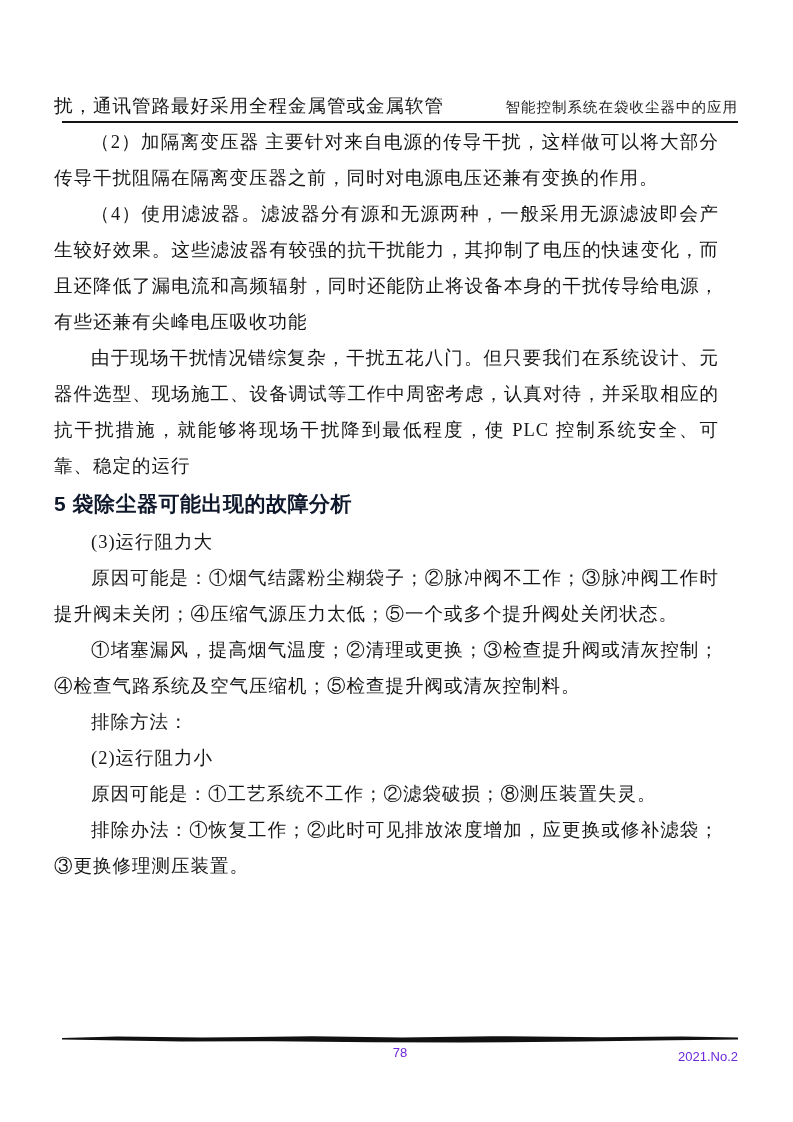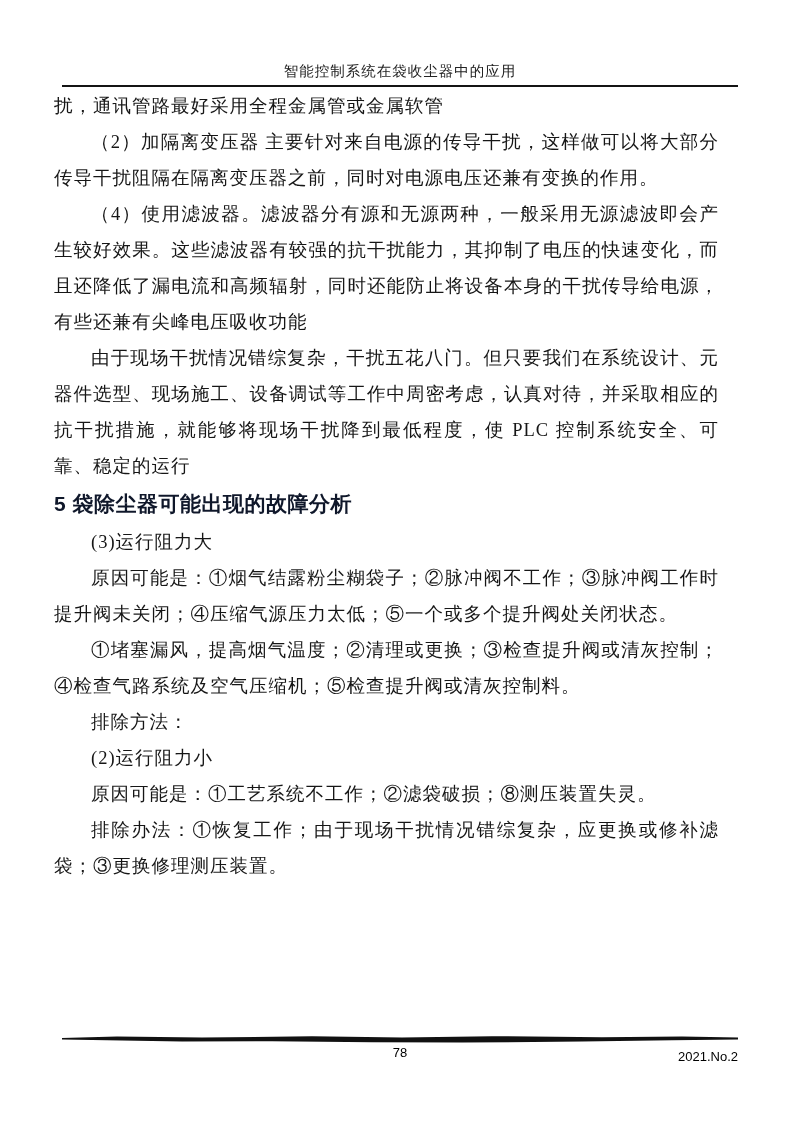--- a/index.html
+++ b/index.html
@@ -17,25 +17,26 @@
     color: #1a1a1a;
     font-family: "Liberation Serif", "DejaVu Serif", serif;
   }
   .running-header {
     position: absolute;
     top: 60px;
     left: 62px;
     width: 676px;
   }
   .running-header .title {
-    text-align: center;
+    text-align: right;
     font-size: 14.5px;
     letter-spacing: 1px;
     line-height: 22px;
     color: #222;
+    margin-top: 36px;
   }
   .header-rule {
     margin-top: 3px;
     height: 0;
     border-top: 2px solid #141414;
   }
   .content {
     position: absolute;
     top: 88px;
     left: 54px;
@@ -73,21 +74,21 @@
     display: block;
     width: 676px;
     height: 9px;
   }
   .footer-row {
     position: relative;
     height: 20px;
     margin-top: 1px;
     font-family: "Liberation Sans", "DejaVu Sans", sans-serif;
     font-size: 13px;
-    color: #000000;
+    color: #6d28d9;
   }
   .footer-row .page-number {
     position: absolute;
     left: 0;
     right: 0;
     text-align: center;
   }
   .footer-row .issue {
     position: absolute;
     right: 0;
@@ -112,21 +113,21 @@
     <p>由于现场干扰情况错综复杂，干扰五花八门。但只要我们在系统设计、元器件选型、现场施工、设备调试等工作中周密考虑，认真对待，并采取相应的抗干扰措施，就能够将现场干扰降到最低程度，使 PLC 控制系统安全、可靠、稳定的运行</p>
 
     <h2 class="section-heading">5 袋除尘器可能出现的故障分析</h2>
 
     <p>(3)运行阻力大</p>
     <p>原因可能是：①烟气结露粉尘糊袋子；②脉冲阀不工作；③脉冲阀工作时提升阀未关闭；④压缩气源压力太低；⑤一个或多个提升阀处关闭状态。</p>
     <p>①堵塞漏风，提高烟气温度；②清理或更换；③检查提升阀或清灰控制；④检查气路系统及空气压缩机；⑤检查提升阀或清灰控制料。</p>
     <p>排除方法：</p>
     <p>(2)运行阻力小</p>
     <p>原因可能是：①工艺系统不工作；②滤袋破损；⑧测压装置失灵。</p>
-    <p>排除办法：①恢复工作；由于现场干扰情况错综复杂，应更换或修补滤袋；③更换修理测压装置。</p>
+    <p>排除办法：①恢复工作；②此时可见排放浓度增加，应更换或修补滤袋；③更换修理测压装置。</p>
   </main>
 
   <footer class="page-footer">
     <svg class="footer-rule-svg" viewBox="0 0 676 9" preserveAspectRatio="none" aria-hidden="true">
       <polygon fill="#111111" points="
         0,3 55,1.5 140,2.6 250,1.2 340,2.4 430,1.2 540,2.2 620,1.4 676,2.6
         676,4.6 610,5.2 520,6.6 400,7.6 310,7.2 210,6.2 120,6.6 45,5.2 0,4.6"></polygon>
     </svg>
     <div class="footer-row">
       <span class="page-number">78</span>

